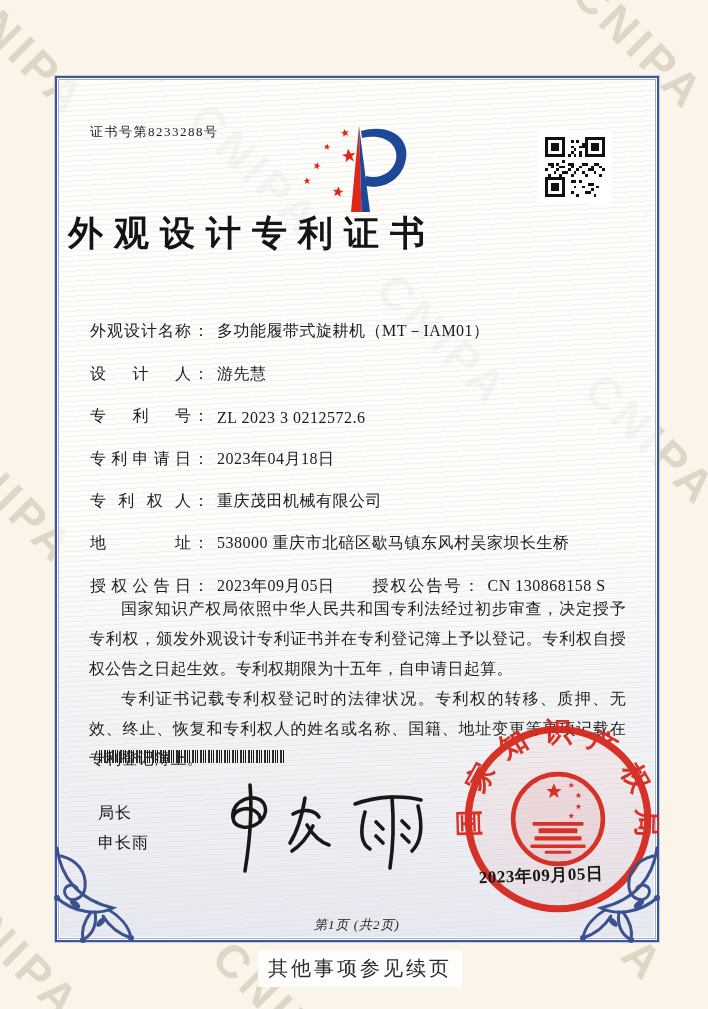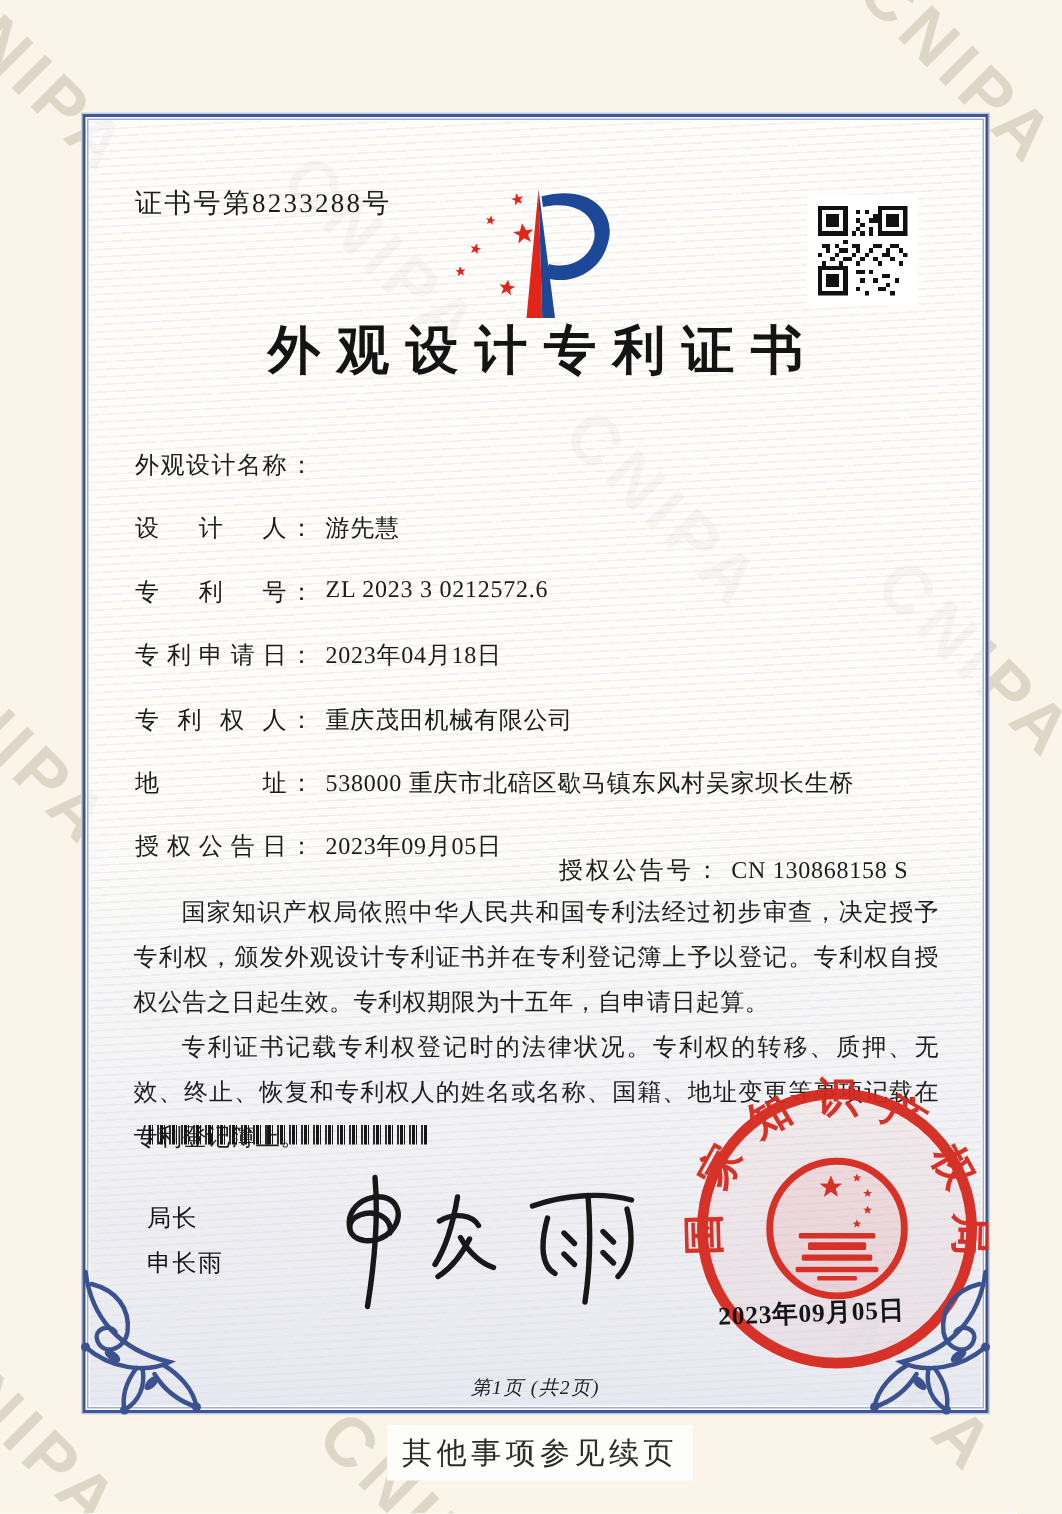--- a/index.html
+++ b/index.html
@@ -15,30 +15,30 @@
   .page{position:absolute;left:55px;top:76px;width:600px;height:862px;z-index:1;
         background:rgba(255,255,255,0.74);
         border:2px solid #3e5697;
         box-shadow:inset 0 0 0 1px #ffffff,inset 0 0 0 2px #9dafd6,0 0 0 1px #c3cde4;}
   .page .guilloche{position:absolute;inset:3px;pointer-events:none;z-index:0;
         background:
           linear-gradient(to bottom,rgba(226,226,240,0) 52%,rgba(214,216,233,0.55) 100%),
           repeating-linear-gradient(177deg,rgba(118,132,178,0.10) 0 1px,rgba(255,255,255,0) 1px 5px);}
   .page > *{z-index:2;}
 
-  .cert-number{position:absolute;left:33px;top:45px;font-size:18px;letter-spacing:1.5px;color:#1d1d1d;}
+  .cert-number{position:absolute;left:33px;top:45px;font-size:13px;letter-spacing:1.5px;color:#1d1d1d;}
 
   .logo{position:absolute;left:240px;top:42px;width:118px;height:98px;}
   .qr-box{position:absolute;left:481px;top:52px;width:74px;height:74px;background:#ffffff;
           display:flex;align-items:center;justify-content:center;}
-  .title{position:absolute;left:0;top:132px;width:100%;text-align:center;
+  .title{position:absolute;left:0;top:132px;width:100%;text-align:left;
          font-size:35px;font-weight:bold;color:#141414;letter-spacing:11px;text-indent:11px;}
 
   .fields{position:absolute;left:33px;top:222px;width:540px;}
-  .frow{display:flex;align-items:flex-start;height:42.4px;font-size:16px;color:#1c1c1c;}
+  .frow{display:flex;align-items:flex-end;height:42.4px;font-size:16px;color:#1c1c1c;}
   .flabel{display:inline-block;width:102px;text-align:justify;text-align-last:justify;letter-spacing:1px;}
   .fcolon{margin:0 8px 0 1px;}
   .fvalue{letter-spacing:0.5px;}
   .fpair2{margin-left:38px;display:flex;align-items:baseline;margin-top:16px;}
   .fpair2 .flabel2{letter-spacing:2px;}
 
   .paragraphs{position:absolute;left:32px;top:516px;width:537px;font-size:16px;line-height:1.88;
               color:#1f1f1f;text-align:justify;letter-spacing:0.3px;}
   .paragraphs p{margin:0;text-indent:2em;}
 
@@ -171,20 +171,21 @@
         </g>
       </svg>
     </div>
 
     <div class="title">外观设计专利证书</div>
 
     <div class="fields">
       <div class="frow">
         <span class="flabel">外观设计名称</span>
           <span class="fcolon">：</span>
+          <span class="fvalue">多功能履带式旋耕机（MT－IAM01）</span>
       </div>
       <div class="frow">
         <span class="flabel">设计人</span>
           <span class="fcolon">：</span>
           <span class="fvalue">游先慧</span>
       </div>
       <div class="frow">
         <span class="flabel">专利号</span>
           <span class="fcolon">：</span>
           <span class="fvalue">ZL 2023 3 0212572.6</span>

